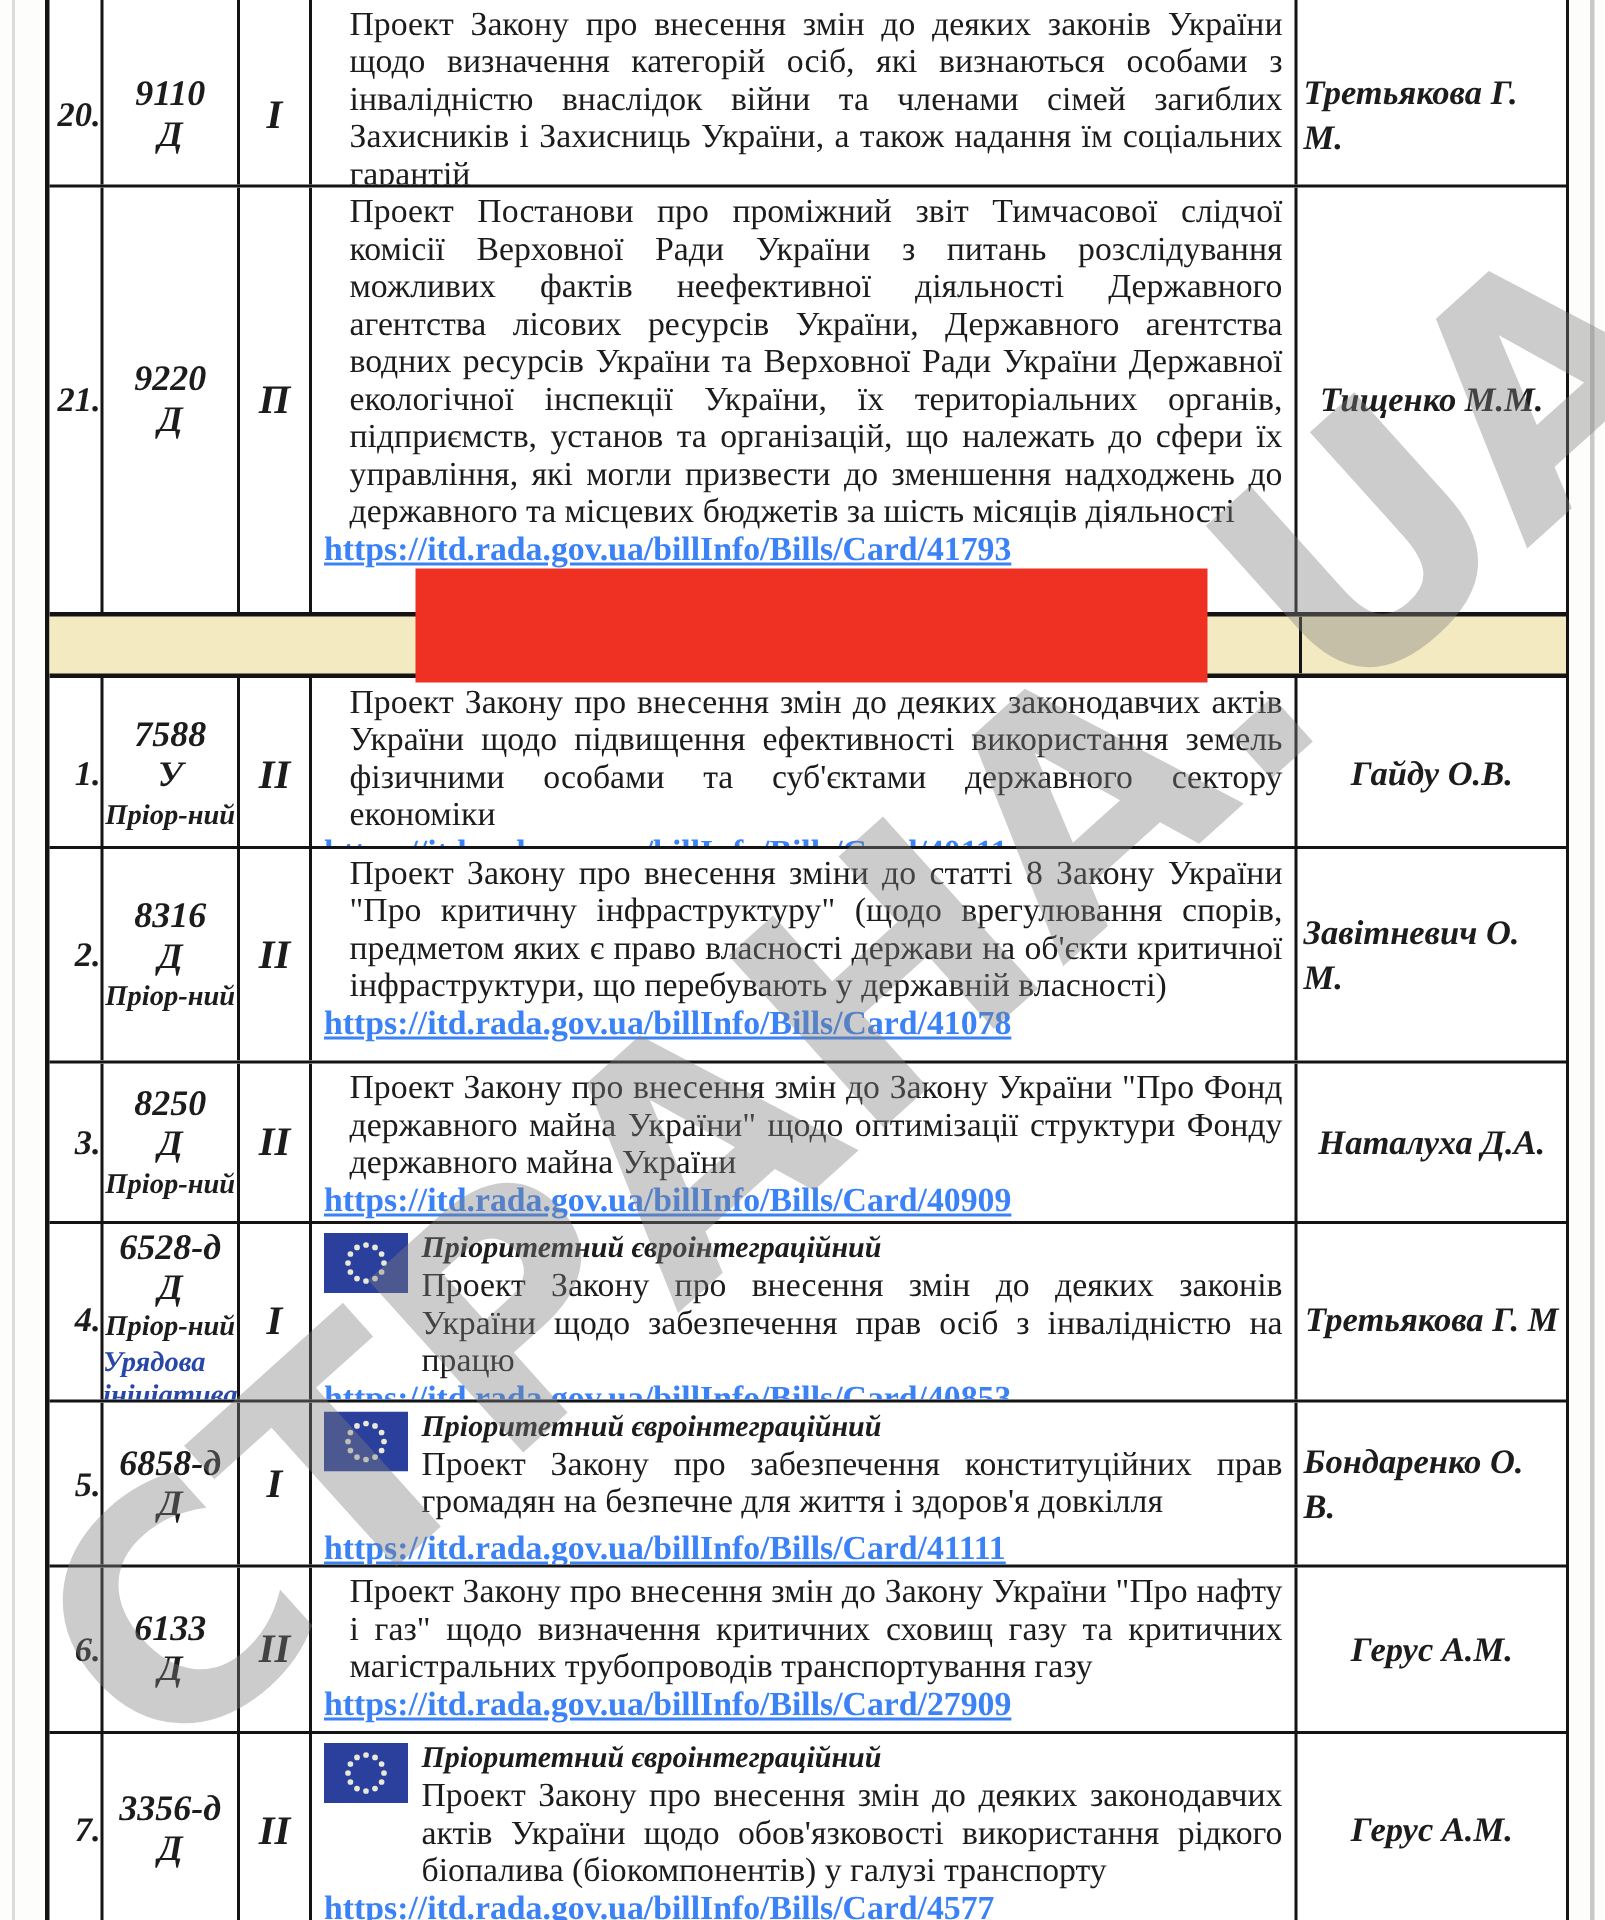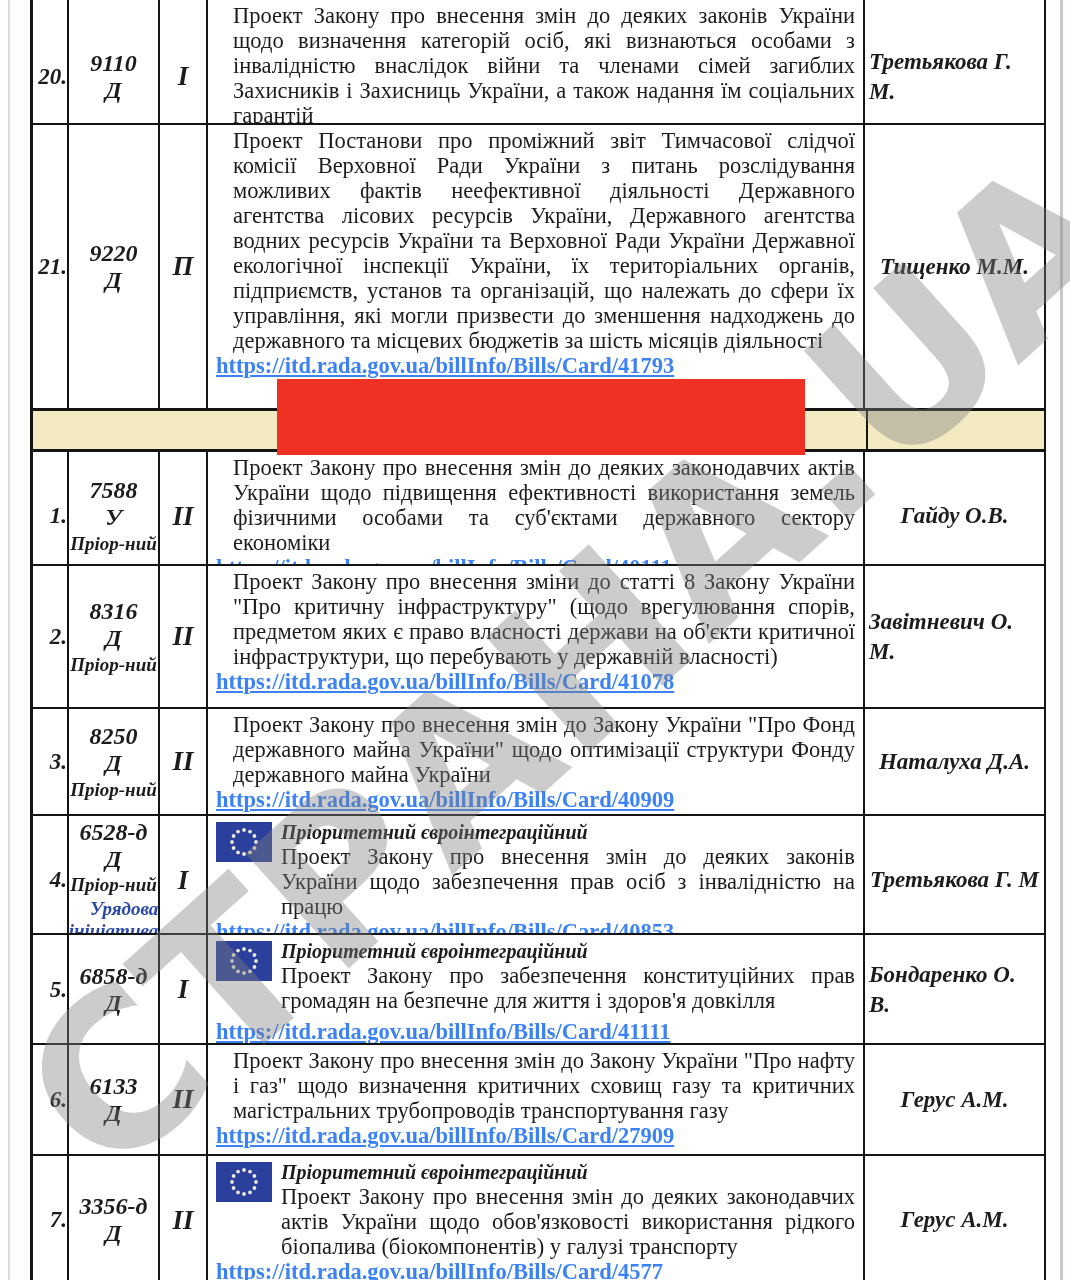--- a/index.html
+++ b/index.html
@@ -27,21 +27,21 @@
   .rows > div:nth-child(9){height:111px;border-top:2px solid #141414;}
   .rows > div:nth-child(10){height:126px;border-top:2px solid #141414;}
 
   .t-row{display:grid;grid-template-columns:34px 91px 48px 657px 181px;}
   .cell{border-left:2px solid #141414;min-width:0;}
   .cell:first-child{border-left:none;}
 
   .num-cell{display:flex;align-items:center;justify-content:flex-end;
     font-weight:bold;font-style:italic;font-size:23px;}
   .bill-cell{display:flex;flex-direction:column;align-items:center;justify-content:center;
-    text-align:right;font-weight:bold;font-style:italic;line-height:1.12;}
+    text-align:left;font-weight:bold;font-style:italic;line-height:1.12;}
   .bill-no,.bill-type{font-size:24px;}
   .bill-priority{font-size:19px;margin-top:2px;}
   .bill-gov{font-size:19px;color:#2847a8;margin-top:2px;line-height:1.15;}
   .reading-cell{display:flex;align-items:center;justify-content:center;
     font-weight:bold;font-style:italic;font-size:27px;}
 
   .text-cell{padding:3px 8px 0 8px;font-size:22.5px;line-height:25px;position:relative;}
   .desc{text-align:justify;margin-left:17px;}
   .url{display:block;clear:left;color:#3b82f6;text-decoration:underline;cursor:pointer;font-weight:bold;}
   .eu-flag{float:left;width:56px;height:78px;margin:3px 9px 0 0;}

